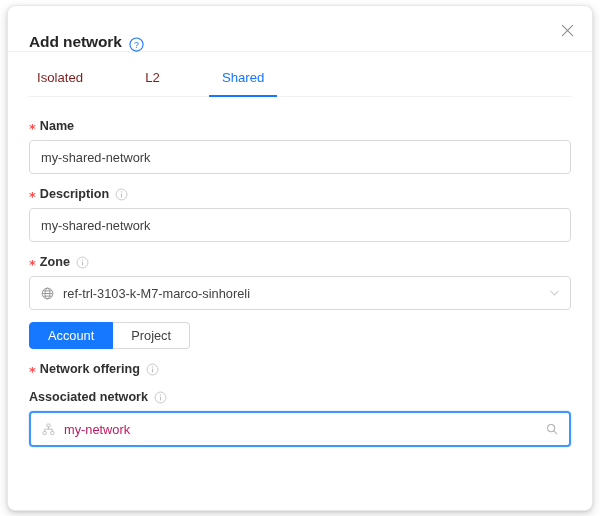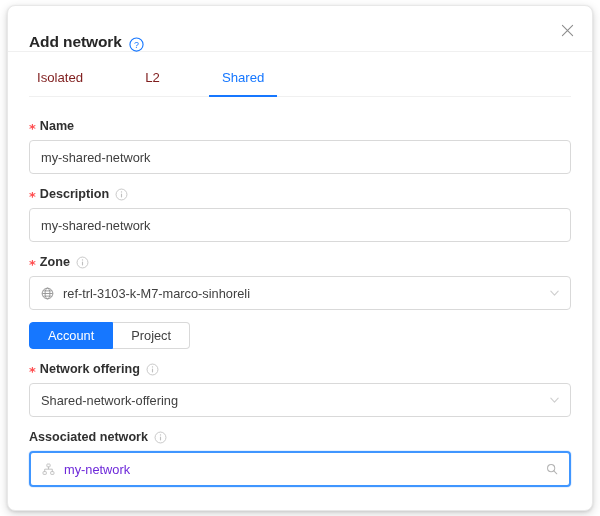--- a/index.html
+++ b/index.html
@@ -118,21 +118,21 @@
     padding: 16px 11px;
     font-size: 12.8px;
     color: #404040;
     cursor: text;
   }
   .control.focused {
     border: 2px solid #4096ff;
     box-shadow: 0 0 0 1px rgba(64,150,255,0.12);
   }
   .control .val { white-space: nowrap; overflow: hidden; }
-  .control .placeholder { color: #6d28d9; }
+  .control .placeholder { color: #be185d; }
   .control .lead-icon { margin-right: 9px; display: inline-flex; flex: 0 0 auto; }
   .chevron {
     position: absolute;
     right: 10px; top: 50%;
     transform: translateY(-50%);
     display: inline-flex;
   }
   .search-ico {
     position: absolute;
     right: 11px; top: 50%;
@@ -257,28 +257,20 @@
         <span class="req">*</span>
         <span>Network offering</span>
         <span class="info-icon">
           <svg width="13" height="13" viewBox="0 0 16 16">
             <circle cx="8" cy="8" r="6.7" fill="none" stroke="#bfbfbf" stroke-width="1.05"></circle>
             <circle cx="8" cy="4.8" r="0.85" fill="#bfbfbf"></circle>
             <rect x="7.3" y="6.8" width="1.4" height="5" rx="0.6" fill="#bfbfbf"></rect>
           </svg>
         </span>
       </div>
-      <div class="control">
-        <span class="val">Shared-network-offering</span>
-        <span class="chevron">
-          <svg width="11" height="11" viewBox="0 0 12 12">
-            <path d="M2 4 L6 8.4 L10 4" fill="none" stroke="#d0d0d0" stroke-width="1.25" stroke-linecap="round" stroke-linejoin="round"></path>
-          </svg>
-        </span>
-      </div>
     </div>
 
     <div class="field">
       <div class="field-label">
         <span>Associated network</span>
         <span class="info-icon">
           <svg width="13" height="13" viewBox="0 0 16 16">
             <circle cx="8" cy="8" r="6.7" fill="none" stroke="#bfbfbf" stroke-width="1.05"></circle>
             <circle cx="8" cy="4.8" r="0.85" fill="#bfbfbf"></circle>
             <rect x="7.3" y="6.8" width="1.4" height="5" rx="0.6" fill="#bfbfbf"></rect>

